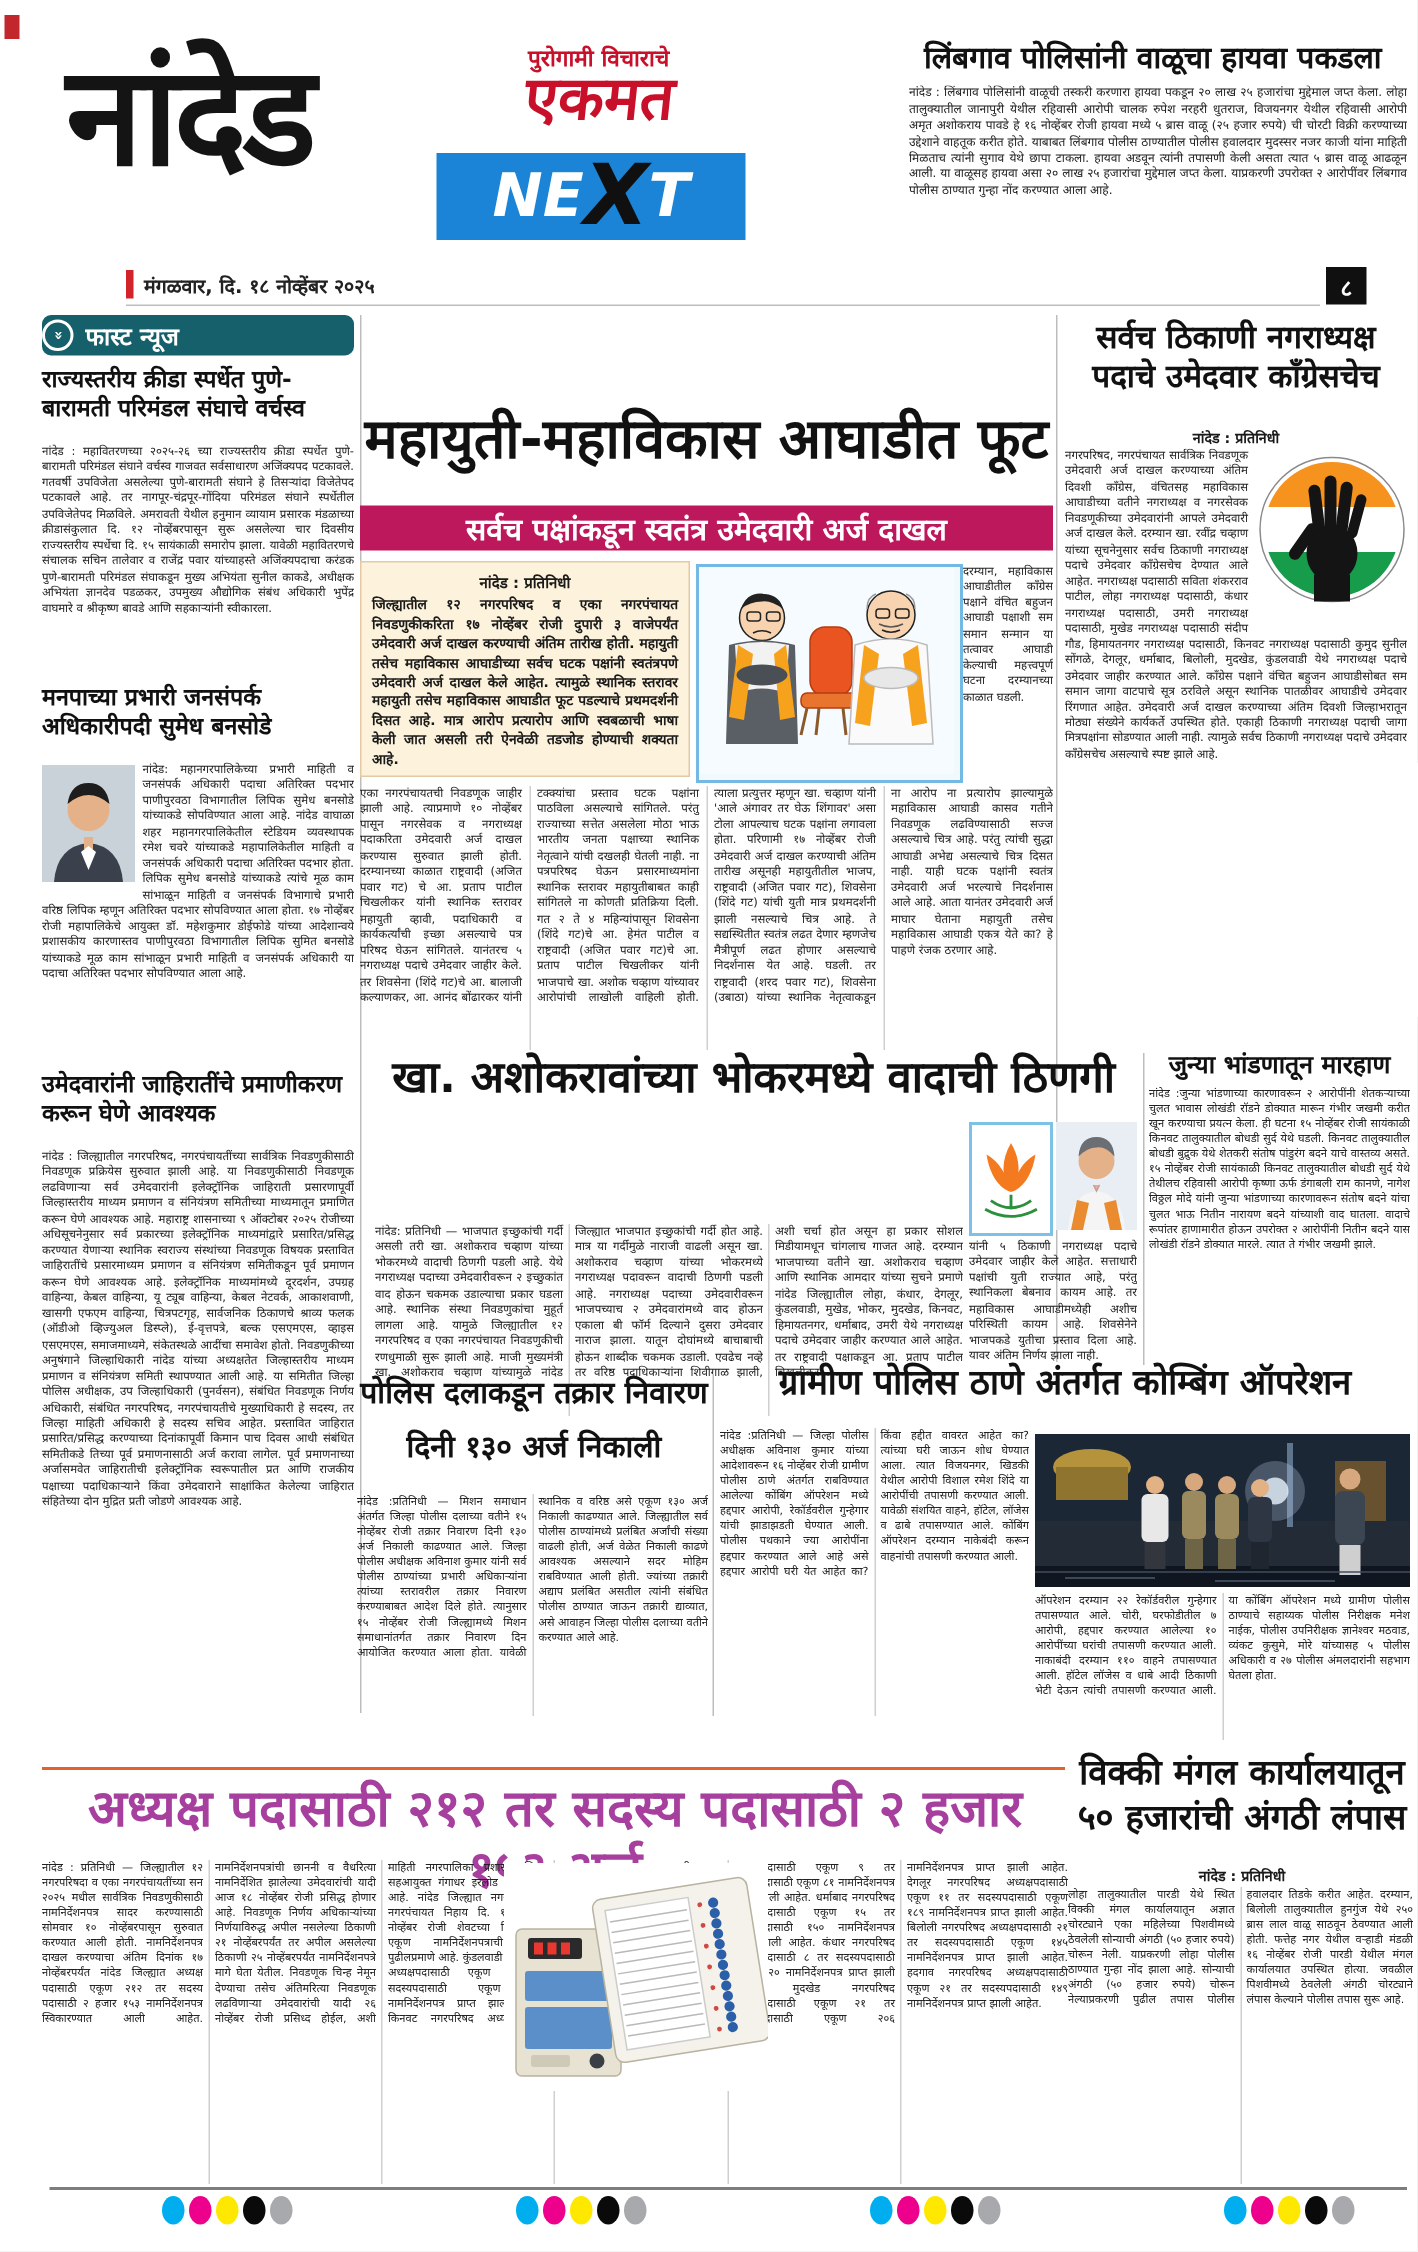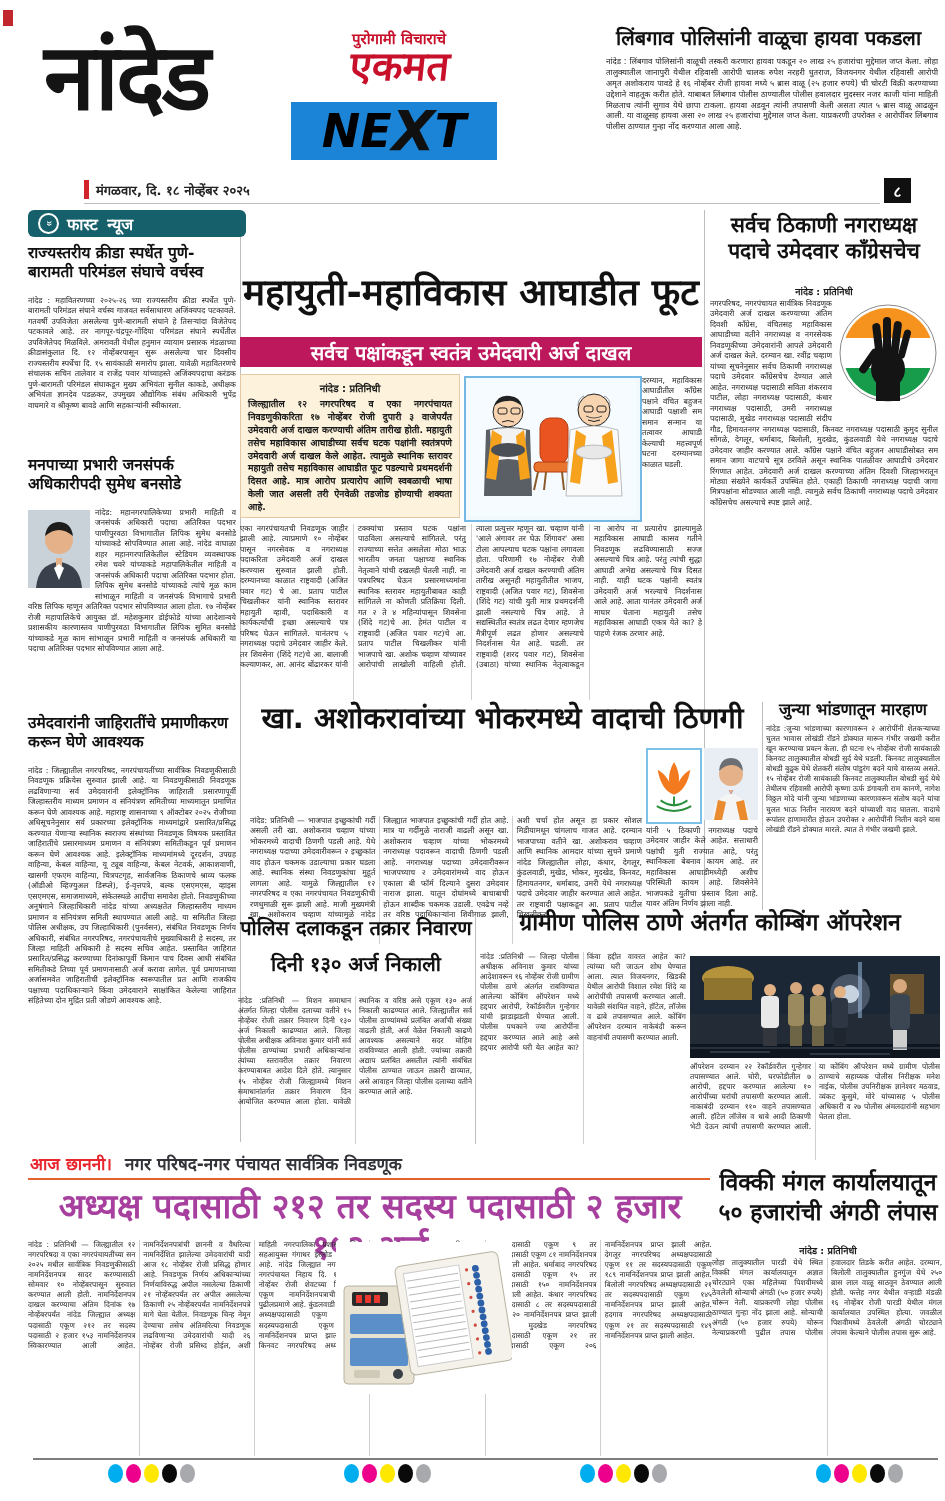--- a/index.html
+++ b/index.html
@@ -8,32 +8,32 @@
   .abs{position:absolute;}
   .just{text-align:justify;text-justify:inter-word;}
   .center{text-align:center;}
   .clip{overflow:hidden;}
   .rule{background:#bdbdbd;}
   
   .m-title{font-size:92px;font-weight:800;letter-spacing:-3px;color:#141414;line-height:1;}
   .m-tag{color:#c8102a;font-weight:bold;font-size:15px;}
   .m-brand{color:#c8102a;font-weight:800;font-size:40px;transform:skewX(-6deg);line-height:1;}
   .next-box{background:#1b84d6;display:flex;align-items:center;justify-content:center;}
-  .next-box span{font-weight:800;font-style:italic;font-size:46px;line-height:1;color:#000000;}
+  .next-box span{font-weight:800;font-style:italic;font-size:40px;line-height:1;color:#ffffff;}
   .next-box .nx{color:#101010;font-size:56px;}
   .dl-text{font-size:13px;font-weight:bold;color:#222;}
   .pageno{background:#101010;color:#fff;font-size:15px;font-weight:bold;
           display:flex;align-items:center;justify-content:center;}
   
   .h-big{font-weight:800;color:#111;line-height:1.25;}
   .redbar{background:#be185d;display:flex;align-items:center;justify-content:center;}
   .redbar div{color:#fff;font-weight:bold;font-size:20px;}
   .greenbar{background:linear-gradient(90deg,#0f7a52,#2f9e3f,#0f7a52);display:flex;align-items:center;justify-content:center;}
   .greenbar div{color:#fff;font-weight:bold;font-size:18px;}
-  .fn-head{background:#15606b;border-radius:6px;display:flex;align-items:center;gap:8px;padding-left:10px;font-family:Liberation Mono, monospace;}
+  .fn-head{background:#15606b;border-radius:6px;display:flex;align-items:center;gap:8px;padding-left:0;}
   .fn-head .lbl{color:#fff;font-weight:bold;font-size:16px;}
   .fn-icon{width:17px;height:17px;border:2px solid #fff;border-radius:50%;color:#fff;
            display:flex;align-items:center;justify-content:center;font-size:10px;transform:rotate(90deg);font-weight:bold;}
   
   .bt{font-size:7.7px;line-height:1.36;color:#222;}
   .bt-sm{font-size:7.4px;line-height:1.36;color:#222;}
   .cols4{column-count:4;column-gap:10px;column-rule:1px solid #cfcfcf;}
   .cols3{column-count:3;column-gap:8px;column-rule:1px solid #cfcfcf;margin-top:32px;}
   .cols2{column-count:2;column-gap:8px;column-rule:1px solid #cfcfcf;}
   .cols6{column-count:6;column-gap:8px;column-rule:1px solid #cfcfcf;}
@@ -237,24 +237,20 @@
         <circle cx="210" cy="30" r="7" fill="#d7a87e"></circle>
           <rect x="200" y="38" width="20" height="36" rx="5" fill="#3b4652"></rect>
           <rect x="203" y="74" width="14" height="20" fill="#cfcfcf"></rect>
       </g>
       <path d="M0 92 L250 92" stroke="#3f4d5f" stroke-width="1"></path>
       <path d="M20 96 L80 96 M120 98 L200 98" stroke="#4a5a6e" stroke-width="1"></path>
     </svg>
   </div>
   <div class="abs bt-sm just cols2 clip" style="left:690px;top:1062px;width:250px;height:98px;">ऑपरेशन दरम्यान २२ रेकॉर्डवरील गुन्हेगार तपासण्यात आले. चोरी, घरफोडीतील ७ आरोपी, हद्दपार करण्यात आलेल्या १० आरोपींच्या घरांची तपासणी करण्यात आली. नाकाबंदी दरम्यान ११० वाहने तपासण्यात आली. हॉटेल लॉजेस व धाबे आदी ठिकाणी भेटी देऊन त्यांची तपासणी करण्यात आली. या कोंबिंग ऑपरेशन मध्ये ग्रामीण पोलीस ठाण्याचे सहाय्यक पोलीस निरीक्षक मनेश नाईक, पोलीस उपनिरीक्षक ज्ञानेश्वर मठवाड, व्यंकट कुसुमे, मोरे यांच्यासह ५ पोलीस अधिकारी व २७ पोलीस अंमलदारांनी सहभाग घेतला होता.</div>
 
-  <div class="abs" style="left:30px;top:1152px;width:680px;">
-    <span class="kick-red">आज छाननी।</span>
-    <span class="kick-rest" style="margin-left:8px;">नगर परिषद-नगर पंचायत सार्वत्रिक निवडणूक</span>
-  </div>
   <div class="abs" style="left:28px;top:1178px;width:682px;height:2px;background:#e2622d;"></div>
   <div class="abs purple-h center" style="left:28px;top:1186px;width:684px;">अध्यक्ष पदासाठी २१२ तर सदस्य पदासाठी २ हजार १५३ अर्ज</div>
   <div class="abs bt-sm just cols6 clip" style="left:28px;top:1240px;width:684px;height:216px;">नांदेड : प्रतिनिधी — जिल्ह्यातील १२ नगरपरिषदा व एका नगरपंचायतींच्या सन २०२५ मधील सार्वत्रिक निवडणुकीसाठी नामनिर्देशनपत्र सादर करण्यासाठी सोमवार १० नोव्हेंबरपासून सुरुवात करण्यात आली होती. नामनिर्देशनपत्र दाखल करण्याचा अंतिम दिनांक १७ नोव्हेंबरपर्यंत नांदेड जिल्ह्यात अध्यक्ष पदासाठी एकूण २१२ तर सदस्य पदासाठी २ हजार १५३ नामनिर्देशनपत्र स्विकारण्यात आली आहेत. नामनिर्देशनपत्रांची छाननी व वैधरित्या नामनिर्देशित झालेल्या उमेदवारांची यादी आज १८ नोव्हेंबर रोजी प्रसिद्ध होणार आहे. निवडणूक निर्णय अधिकाऱ्यांच्या निर्णयाविरुद्ध अपील नसलेल्या ठिकाणी २१ नोव्हेंबरपर्यंत तर अपील असलेल्या ठिकाणी २५ नोव्हेंबरपर्यंत नामनिर्देशनपत्रे मागे घेता येतील. निवडणूक चिन्ह नेमून देण्याचा तसेच अंतिमरित्या निवडणूक लढविणाऱ्या उमेदवारांची यादी २६ नोव्हेंबर रोजी प्रसिध्द होईल, अशी माहिती नगरपालिका प्रशासन जिल्हा सहआयुक्त गंगाधर इरलोड यांनी दिली आहे. नांदेड जिल्ह्यात नगरपरिषद व नगरपंचायत निहाय दि. १० ते १७ नोव्हेंबर रोजी शेवटच्या दिनांकापर्यंत एकूण नामनिर्देशनपत्राची स्थिती पुढीलप्रमाणे आहे. कुंडलवाडी नगरपरिषद अध्यक्षपदासाठी एकूण १० तर सदस्यपदासाठी एकूण १५५ नामनिर्देशनपत्र प्राप्त झाली आहेत. किनवट नगरपरिषद अध्यक्षपदासाठी एकूण २८ तर सदस्यपदासाठी एकूण २६७ नामनिर्देशनपत्र प्राप्त झाली आहेत. सदस्यपदासाठी एकूण १८२ नामनिर्देशनपत्र प्राप्त झाली आहेत. उमरी नगरपरिषद अध्यक्षपदासाठी एकूण ३२ तर सदस्यपदासाठी एकूण २०८ नामनिर्देशनपत्र प्राप्त झाली आहेत. मुखेड नगरपरिषद अध्यक्षपदासाठी एकूण १२ तर सदस्यपदासाठी एकूण १२२ नामनिर्देशनपत्र प्राप्त झाली आहेत. तर हिमायतनगर नगरपंचायत अध्यक्षपदासाठी एकूण ९ तर सदस्यपदासाठी एकूण ८१ नामनिर्देशनपत्र प्राप्त झाली आहेत. धर्माबाद नगरपरिषद अध्यक्षपदासाठी एकूण १५ तर सदस्यपदासाठी १५० नामनिर्देशनपत्र प्राप्त झाली आहेत. कंधार नगरपरिषद अध्यक्षपदासाठी ८ तर सदस्यपदासाठी एकूण १२० नामनिर्देशनपत्र प्राप्त झाली आहेत. मुदखेड नगरपरिषद अध्यक्षपदासाठी एकूण २१ तर सदस्यपदासाठी एकूण २०६ नामनिर्देशनपत्र प्राप्त झाली आहेत. देगलूर नगरपरिषद अध्यक्षपदासाठी एकूण ११ तर सदस्यपदासाठी एकूण १८९ नामनिर्देशनपत्र प्राप्त झाली आहेत. बिलोली नगरपरिषद अध्यक्षपदासाठी २१ तर सदस्यपदासाठी एकूण १४५ नामनिर्देशनपत्र प्राप्त झाली आहेत. हदगाव नगरपरिषद अध्यक्षपदासाठी एकूण २१ तर सदस्यपदासाठी १४९ नामनिर्देशनपत्र प्राप्त झाली आहेत.</div>
   <div class="abs" style="left:336px;top:1242px;width:176px;height:152px;background:#fff;">
     <svg width="176" height="152" viewBox="0 0 176 152">
       <rect width="176" height="152" fill="#ffffff"></rect>
 
       <g>
         <rect x="8" y="44" width="70" height="98" rx="4" fill="#e7e2d2" stroke="#b8b2a0"></rect>
         <rect x="16" y="50" width="36" height="14" rx="2" fill="#2a2a2a"></rect>

